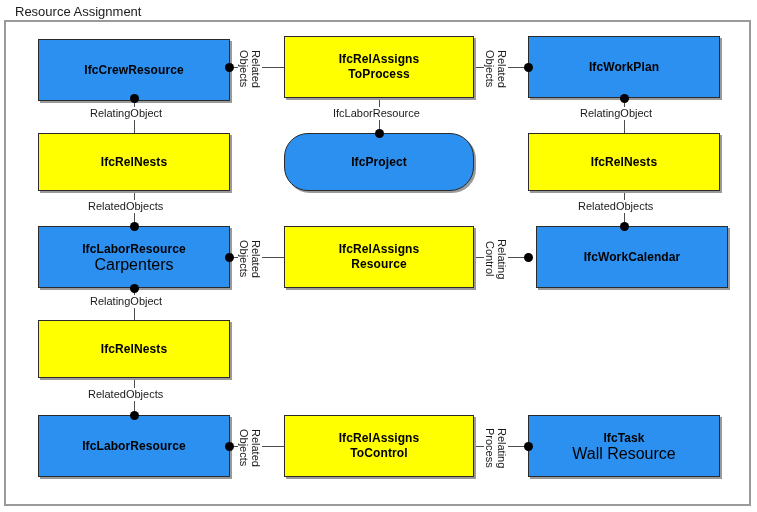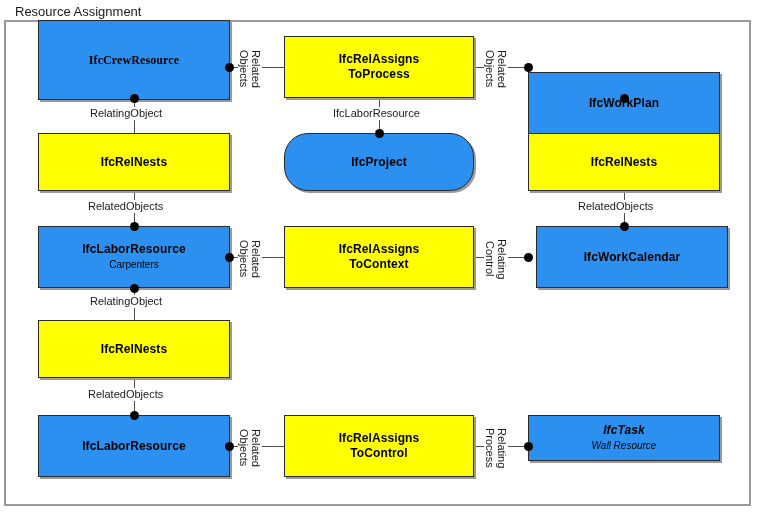--- a/index.html
+++ b/index.html
@@ -55,21 +55,21 @@
   }
   .node.blue { background: #2b90f0; }
   .node.yellow { background: #ffff00; }
   .node .ttl {
     font-size: 12px;
     font-weight: bold;
     color: #000000;
     letter-spacing: 0.1px;
   }
   .node .sub {
-    font-size: 10px;
+    font-size: 16px;
     font-weight: normal;
     color: #000000;
   }
 
   
   .vline {
     position: absolute;
     width: 1px;
     background: #4d4d4d;
     z-index: 1;
@@ -120,30 +120,30 @@
   <div class="elabel vert" style="left:238px; top:36px; height:62px;">
     <span>Related</span><span class="l2">Objects</span>
   </div>
 
   <div class="hline" style="left:474px; top:67px; width:54px;"></div>
   <div class="dot" style="left:524px; top:62.5px;"></div>
   <div class="elabel vert" style="left:484px; top:36px; height:62px;">
     <span>Related</span><span class="l2">Objects</span>
   </div>
 
-  <div class="node blue" style="left:38px; top:20px; width:192px; height:80px;font-family:Liberation Serif, serif;">
+  <div class="node blue" style="left:38px; top:39px; width:192px; height:62px;">
     <span class="ttl">IfcCrewResource</span>
   </div>
 
   <div class="node yellow" style="left:284px; top:36px; width:190px; height:62px;">
     <span class="ttl">IfcRelAssigns</span>
     <span class="ttl">ToProcess</span>
   </div>
 
-  <div class="node blue" style="left:528px; top:36px; width:192px; height:62px;margin-top:36px;">
+  <div class="node blue" style="left:528px; top:36px; width:192px; height:62px;">
     <span class="ttl">IfcWorkPlan</span>
   </div>
 
   <div class="dot" style="left:129.5px; top:93.5px;"></div>
   <div class="vline" style="left:134px; top:98px; height:35px;"></div>
   <div class="elabel" style="left:88px; top:107px;">RelatingObject</div>
 
   <div class="vline" style="left:379px; top:98px; height:35px;"></div>
   <div class="dot" style="left:374.5px; top:128.5px;"></div>
   <div class="elabel" style="left:331px; top:107px;">IfcLaborResource</div>
@@ -184,21 +184,21 @@
     <span>Relating</span><span class="l2">Control</span>
   </div>
 
   <div class="node blue" style="left:38px; top:226px; width:192px; height:62px;">
     <span class="ttl">IfcLaborResource</span>
     <span class="sub">Carpenters</span>
   </div>
 
   <div class="node yellow" style="left:284px; top:226px; width:190px; height:62px;">
     <span class="ttl">IfcRelAssigns</span>
-    <span class="ttl">ToContext</span>
+    <span class="ttl">Resource</span>
   </div>
 
   <div class="node blue" style="left:536px; top:226px; width:192px; height:62px;">
     <span class="ttl">IfcWorkCalendar</span>
   </div>
 
   <div class="dot" style="left:129.5px; top:283.5px;"></div>
   <div class="vline" style="left:134px; top:288px; height:32px;"></div>
   <div class="elabel" style="left:88px; top:295px;">RelatingObject</div>
 
@@ -224,18 +224,18 @@
 
   <div class="node blue" style="left:38px; top:415px; width:192px; height:62px;">
     <span class="ttl">IfcLaborResource</span>
   </div>
 
   <div class="node yellow" style="left:284px; top:415px; width:190px; height:62px;">
     <span class="ttl">IfcRelAssigns</span>
     <span class="ttl">ToControl</span>
   </div>
 
-  <div class="node blue" style="left:528px; top:415px; width:192px; height:46px;font-style:italic;">
+  <div class="node blue" style="left:528px; top:415px; width:192px; height:62px;">
     <span class="ttl">IfcTask</span>
     <span class="sub">Wall Resource</span>
   </div>
 
 </div>
 
 </body></html>

